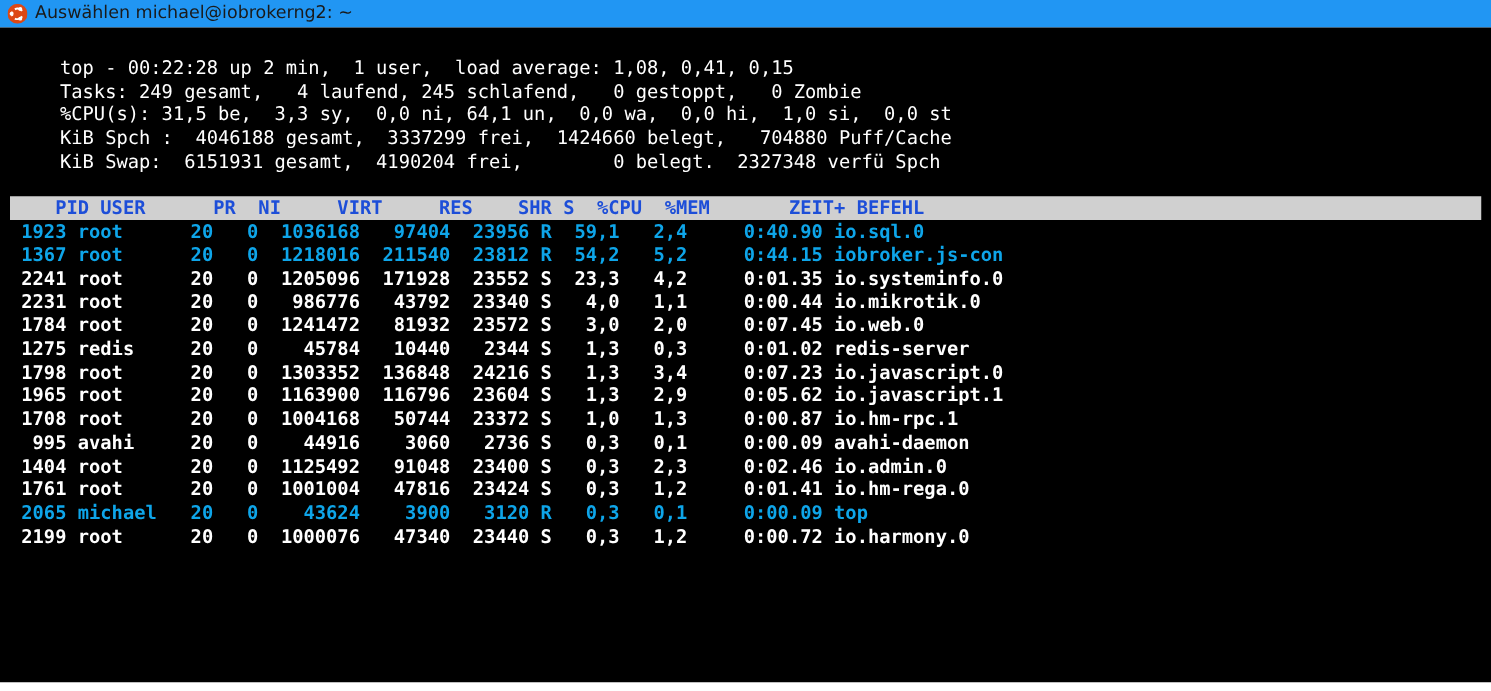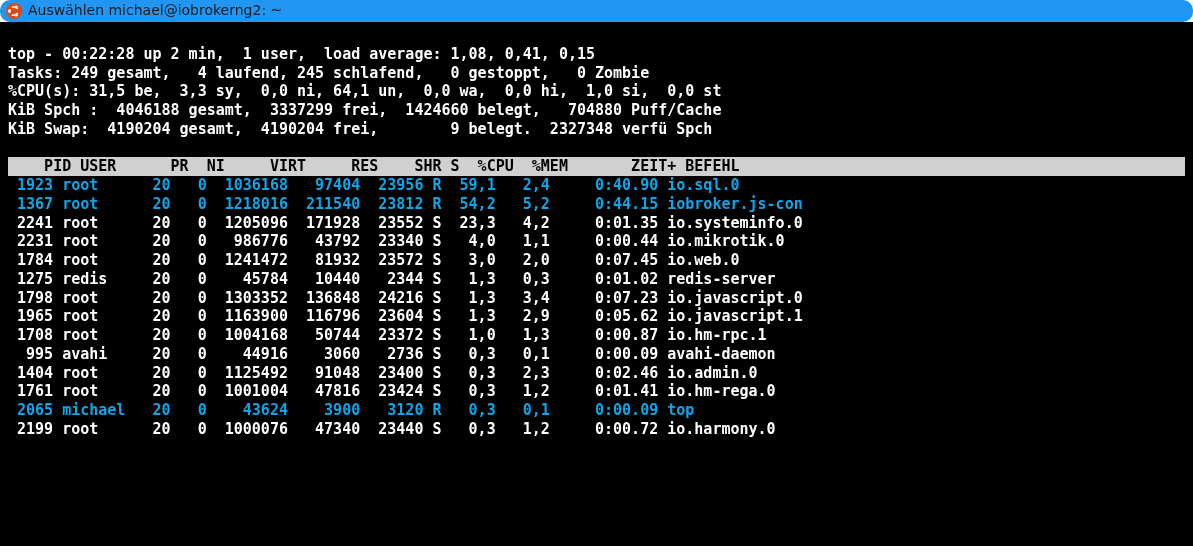--- a/index.html
+++ b/index.html
@@ -13,41 +13,41 @@
   }
   .titlebar {
     background: #2196f3;
     color: #1a1a1a;
     height: 22px;
     display: flex;
     align-items: center;
     padding: 0 6px;
     font-family: "DejaVu Sans", "Ubuntu", sans-serif;
     font-size: 14px;
-    border-radius: 10px;
   }
   .titlebar-icon {
     width: 16px;
     height: 16px;
     margin-right: 6px;
     flex-shrink: 0;
   }
   .terminal {
     background: #000;
     color: #fff;
     padding: 4px 8px 40px 8px;
     white-space: pre;
     min-height: 480px;
   }
   .summary-line {
-    font-weight: bold;
+    font-weight: normal;
+    margin-left: 40px;
   }
   .header-row {
     background: #d0d0d0;
-    color: #000000;
+    color: #1d4ed8;
     font-weight: bold;
     display: block;
   }
   .process-row { font-weight: bold; }
   .process-row.highlight { 
     color: #0ea5e9;
   }
 </style>
 </head>
 <body>
@@ -63,15 +63,15 @@
     </svg>
   </span>
   <span>Auswählen michael@iobrokerng2: ~</span>
 </div>
 
 <div class="terminal">
 <span class="summary-line">top - 00:22:28 up 2 min,  1 user,  load average: 1,08, 0,41, 0,15</span>
 <span class="summary-line">Tasks: 249 gesamt,   4 laufend, 245 schlafend,   0 gestoppt,   0 Zombie</span>
 <span class="summary-line">%CPU(s): 31,5 be,  3,3 sy,  0,0 ni, 64,1 un,  0,0 wa,  0,0 hi,  1,0 si,  0,0 st</span>
 <span class="summary-line">KiB Spch :  4046188 gesamt,  3337299 frei,  1424660 belegt,   704880 Puff/Cache</span>
-<span class="summary-line">KiB Swap:  4190204 gesamt,  4190204 frei,        9 belegt.  2327348 verfü Spch</span>
+<span class="summary-line">KiB Swap:  6151931 gesamt,  4190204 frei,        0 belegt.  2327348 verfü Spch</span>
 
 <span class="header-row" id="header-row">    PID USER      PR  NI     VIRT     RES    SHR S  %CPU  %MEM       ZEIT+ BEFEHL                                                                          </span><div id="process-body"><div class="process-row highlight"> 1923 root      20   0  1036168   97404  23956 R  59,1   2,4     0:40.90 io.sql.0</div><div class="process-row highlight"> 1367 root      20   0  1218016  211540  23812 R  54,2   5,2     0:44.15 iobroker.js-con</div><div class="process-row"> 2241 root      20   0  1205096  171928  23552 S  23,3   4,2     0:01.35 io.systeminfo.0</div><div class="process-row"> 2231 root      20   0   986776   43792  23340 S   4,0   1,1     0:00.44 io.mikrotik.0</div><div class="process-row"> 1784 root      20   0  1241472   81932  23572 S   3,0   2,0     0:07.45 io.web.0</div><div class="process-row"> 1275 redis     20   0    45784   10440   2344 S   1,3   0,3     0:01.02 redis-server</div><div class="process-row"> 1798 root      20   0  1303352  136848  24216 S   1,3   3,4     0:07.23 io.javascript.0</div><div class="process-row"> 1965 root      20   0  1163900  116796  23604 S   1,3   2,9     0:05.62 io.javascript.1</div><div class="process-row"> 1708 root      20   0  1004168   50744  23372 S   1,0   1,3     0:00.87 io.hm-rpc.1</div><div class="process-row">  995 avahi     20   0    44916    3060   2736 S   0,3   0,1     0:00.09 avahi-daemon</div><div class="process-row"> 1404 root      20   0  1125492   91048  23400 S   0,3   2,3     0:02.46 io.admin.0</div><div class="process-row"> 1761 root      20   0  1001004   47816  23424 S   0,3   1,2     0:01.41 io.hm-rega.0</div><div class="process-row highlight"> 2065 michael   20   0    43624    3900   3120 R   0,3   0,1     0:00.09 top</div><div class="process-row"> 2199 root      20   0  1000076   47340  23440 S   0,3   1,2     0:00.72 io.harmony.0</div></div></div>
 
 </body></html>

